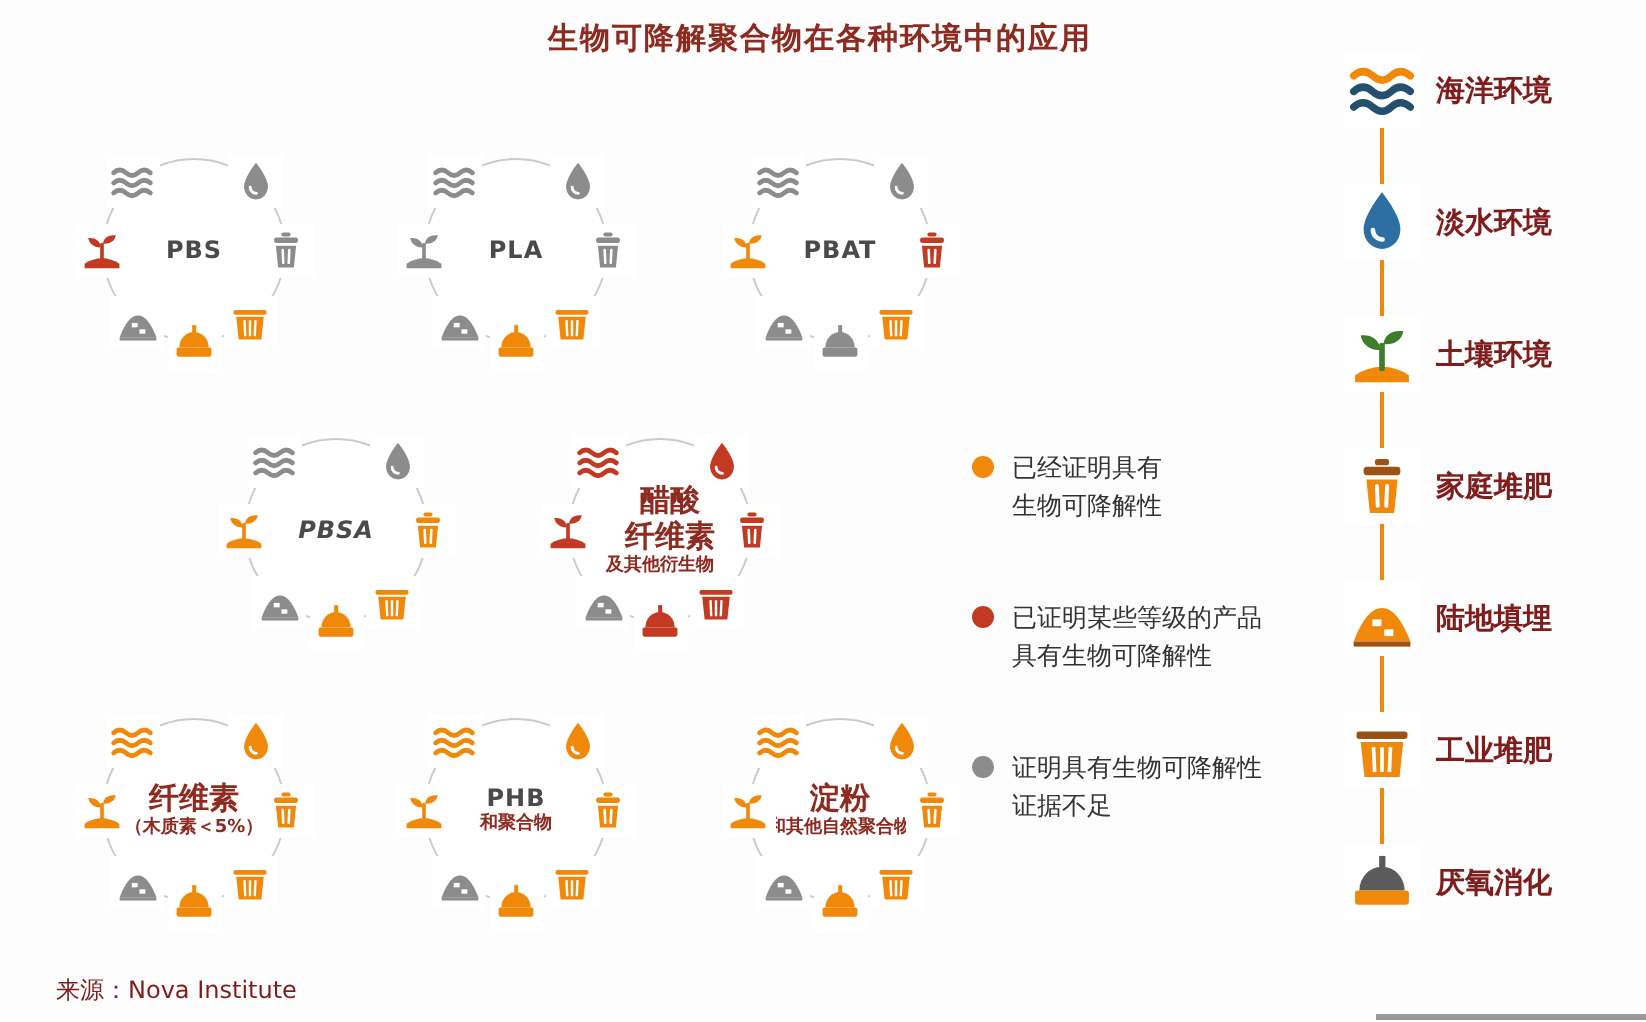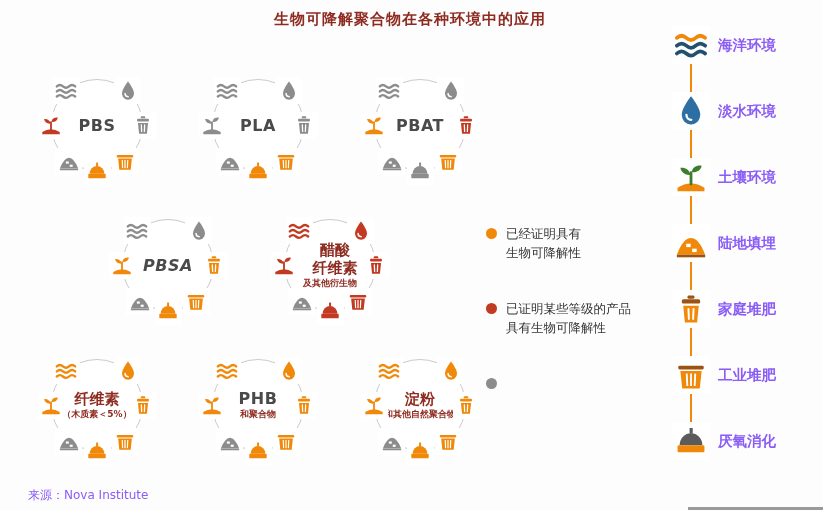--- a/index.html
+++ b/index.html
@@ -2,34 +2,34 @@
 <html><head>
 <meta charset="utf-8">
 <style>
   html,body{margin:0;padding:0;}
   body{font-family:"DejaVu Sans","Liberation Sans",sans-serif;background:#ffffff;}
   .canvas{position:relative;width:823px;height:511px;background:#fdfdfd;overflow:hidden;}
   .title{position:absolute;left:125px;top:10px;width:570px;text-align:center;font-size:15px;font-weight:bold;letter-spacing:1px;}
   .polymer{position:absolute;width:130px;height:130px;}
   .ring{position:absolute;left:50%;top:50%;width:92px;height:92px;margin:-46px 0 0 -46px;border:1.5px solid #cbcbcb;border-radius:50%;background:#fff;box-sizing:border-box;}
   .plabel{position:absolute;left:0;top:0;right:0;bottom:0;display:flex;flex-direction:column;align-items:center;justify-content:center;text-align:center;pointer-events:none;}
-  .pname-en{font-size:16px;font-weight:bold;color:#4a4a4a;letter-spacing:.5px;}
+  .pname-en{font-size:12px;font-weight:bold;color:#4a4a4a;letter-spacing:.5px;}
   .pname-zh{font-size:15px;font-weight:bold;line-height:1.2;white-space:pre-line;}
   .psub{font-size:9px;font-weight:bold;margin-top:1px;max-width:78px;line-height:1.3;}
   .env-icon{position:absolute;width:27px;height:27px;margin:-13.5px 0 0 -13.5px;background:#fff;display:flex;align-items:center;justify-content:center;}
   .legend{position:absolute;left:486px;top:188px;width:180px;}
   .legend-item{display:flex;margin-bottom:21px;margin-top:36px;}
   .legend-dot{width:11px;height:11px;border-radius:50%;flex:none;margin:4px 9px 0 0;}
   .legend-text{font-size:12.5px;color:#333;line-height:1.55;white-space:pre-line;}
   .env-col{position:absolute;left:672px;top:12px;width:150px;}
   .env-line{position:absolute;left:18px;top:33px;width:2px;height:396px;}
   .env-item{position:relative;height:66px;display:flex;align-items:center;}
   .env-item-icon{width:38px;height:38px;flex:none;display:flex;align-items:center;justify-content:center;background:#fff;position:relative;}
-  .env-item-label{margin-left:8px;font-size:14.5px;font-weight:600;color:#8b5cf6;}
-  .source{position:absolute;left:28px;top:487px;font-size:12px;color:#8b5cf6;}
+  .env-item-label{margin-left:8px;font-size:14.5px;font-weight:600;color:#7f1d1d;}
+  .source{position:absolute;left:28px;top:487px;font-size:12px;color:#7f1d1d;}
   .bottom-line{position:absolute;left:688px;top:507px;width:135px;height:3px;background:#9a9a9a;}
 </style>
 </head>
 <body>
 
 <div class="canvas">
   <div class="title" style="color: rgb(142, 43, 32);">生物可降解聚合物在各种环境中的应用</div>
   <div id="polymers">
       <div class="polymer" style="left: 32px; top: 60px;">
         <div class="ring"></div>
@@ -515,20 +515,22 @@
         <div class="legend-text">已经证明具有
 生物可降解性</div>
       </div>
       <div class="legend-item">
         <span class="legend-dot" style="background: rgb(193, 58, 33);"></span>
         <div class="legend-text">已证明某些等级的产品
 具有生物可降解性</div>
       </div>
       <div class="legend-item">
         <span class="legend-dot" style="background: rgb(140, 140, 140);"></span>
+        <div class="legend-text">证明具有生物可降解性
+证据不足</div>
       </div>
     </div>
   <div class="env-col" id="envcol">
     <div class="env-line" id="envline" style="background: rgb(240, 137, 10);"></div>
   <div class="env-item">
         <div class="env-item-icon">
           <svg width="34" height="34" viewBox="0 0 24 24">
             <g fill="none" stroke-width="2.6" stroke-linecap="round">
               <path d="M2 7 Q5.3 4 8.7 7 T15.3 7 T22 7" stroke="#F0890A"></path>
               <path d="M2 12.5 Q5.3 9.5 8.7 12.5 T15.3 12.5 T22 12.5" stroke="#24506F"></path>
@@ -554,38 +556,38 @@
             <path d="M12 17 L12 9" stroke="#3E7D2C" stroke-width="2" stroke-linecap="round"></path>
             <path d="M11.5 10.5 C11 6.5 7.5 5 4.5 5.5 C5 9 8.5 11 11.5 10.5 Z" fill="#3E7D2C"></path>
             <path d="M12.5 8.5 C13 5 16 3.5 19.5 4 C19 7.5 15.5 9 12.5 8.5 Z" fill="#3E7D2C"></path>
           </svg>
         </div>
         <div class="env-item-label">土壤环境</div>
       </div>
       <div class="env-item">
         <div class="env-item-icon">
           <svg width="34" height="34" viewBox="0 0 24 24">
-            <path d="M2 20.3 Q6.5 8.5 12 8.5 Q17.5 8.5 22 20.3 Z" fill="#F0890A"></path>
-            <rect x="8.6" y="12.5" width="3.2" height="2.4" fill="#fff"></rect>
-            <rect x="12.8" y="16" width="3.2" height="2.4" fill="#fff"></rect>
-            <rect x="2" y="20.3" width="20" height="1.8" fill="#9C5213"></rect>
-          </svg>
-        </div>
-        <div class="env-item-label">陆地填埋</div>
+            <rect x="9.5" y="2.5" width="5" height="2.2" rx="1" fill="#9C5213"></rect>
+            <rect x="5.5" y="5.2" width="13" height="3" rx="1.2" fill="#9C5213"></rect>
+            <path d="M6.5 9.7 L17.5 9.7 L16.3 21.5 L7.7 21.5 Z" fill="#F0890A"></path>
+            <path d="M10.2 12 L10.5 19 M13.8 12 L13.5 19" stroke="#fff" stroke-width="1.4" stroke-linecap="round"></path>
+          </svg>
+        </div>
+        <div class="env-item-label">家庭堆肥</div>
       </div>
       <div class="env-item">
         <div class="env-item-icon">
           <svg width="34" height="34" viewBox="0 0 24 24">
-            <rect x="9.5" y="2.5" width="5" height="2.2" rx="1" fill="#9C5213"></rect>
-            <rect x="5.5" y="5.2" width="13" height="3" rx="1.2" fill="#9C5213"></rect>
-            <path d="M6.5 9.7 L17.5 9.7 L16.3 21.5 L7.7 21.5 Z" fill="#F0890A"></path>
-            <path d="M10.2 12 L10.5 19 M13.8 12 L13.5 19" stroke="#fff" stroke-width="1.4" stroke-linecap="round"></path>
-          </svg>
-        </div>
-        <div class="env-item-label">家庭堆肥</div>
+            <path d="M2 20.3 Q6.5 8.5 12 8.5 Q17.5 8.5 22 20.3 Z" fill="#F0890A"></path>
+            <rect x="8.6" y="12.5" width="3.2" height="2.4" fill="#fff"></rect>
+            <rect x="12.8" y="16" width="3.2" height="2.4" fill="#fff"></rect>
+            <rect x="2" y="20.3" width="20" height="1.8" fill="#9C5213"></rect>
+          </svg>
+        </div>
+        <div class="env-item-label">陆地填埋</div>
       </div>
       <div class="env-item">
         <div class="env-item-icon">
           <svg width="34" height="34" viewBox="0 0 24 24">
             <rect x="3" y="5.5" width="18" height="2.6" rx="1" fill="#9C5213"></rect>
             <path d="M4.5 9.2 L19.5 9.2 L18.2 21.5 L5.8 21.5 Z" fill="#F0890A"></path>
             <path d="M9 11 L9.4 19.8 M12 11 L12 19.8 M15 11 L14.6 19.8" stroke="#fff" stroke-width="1.3"></path>
           </svg>
         </div>
         <div class="env-item-label">工业堆肥</div>

